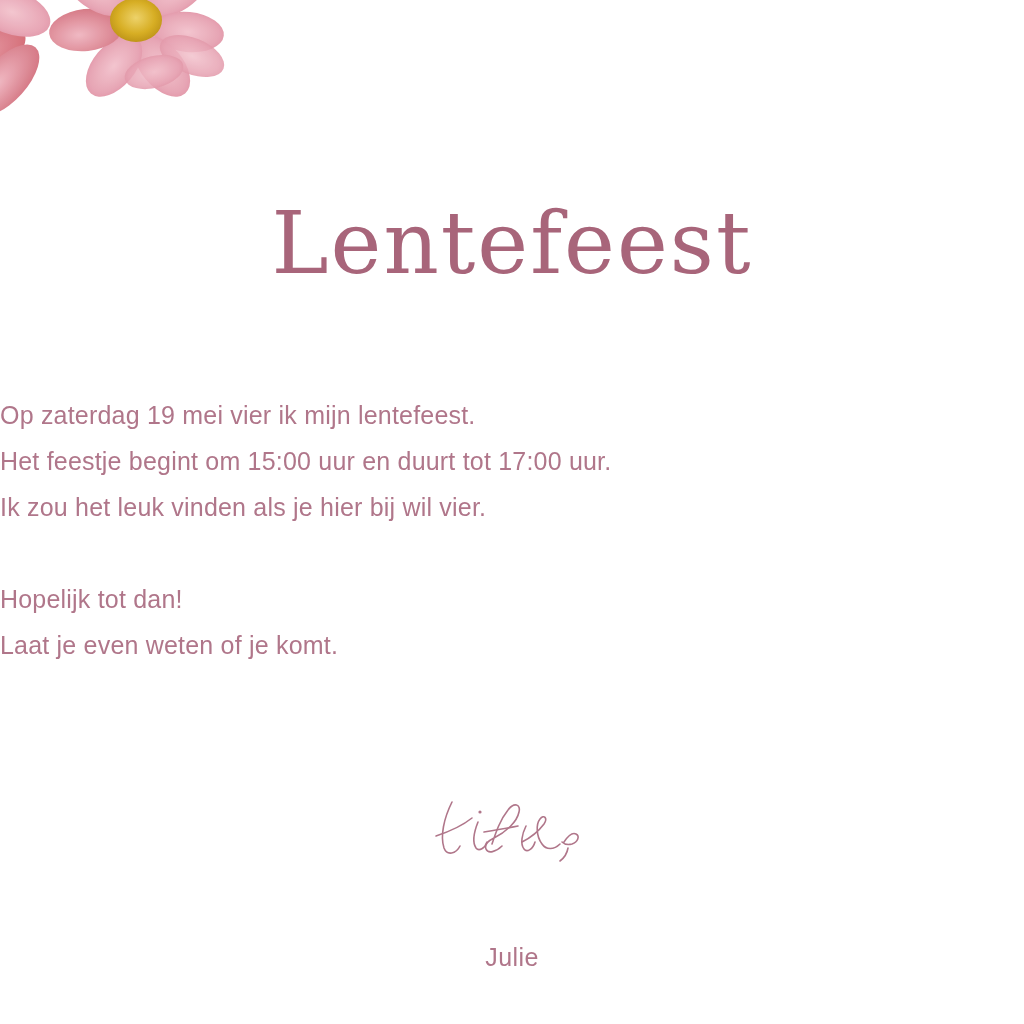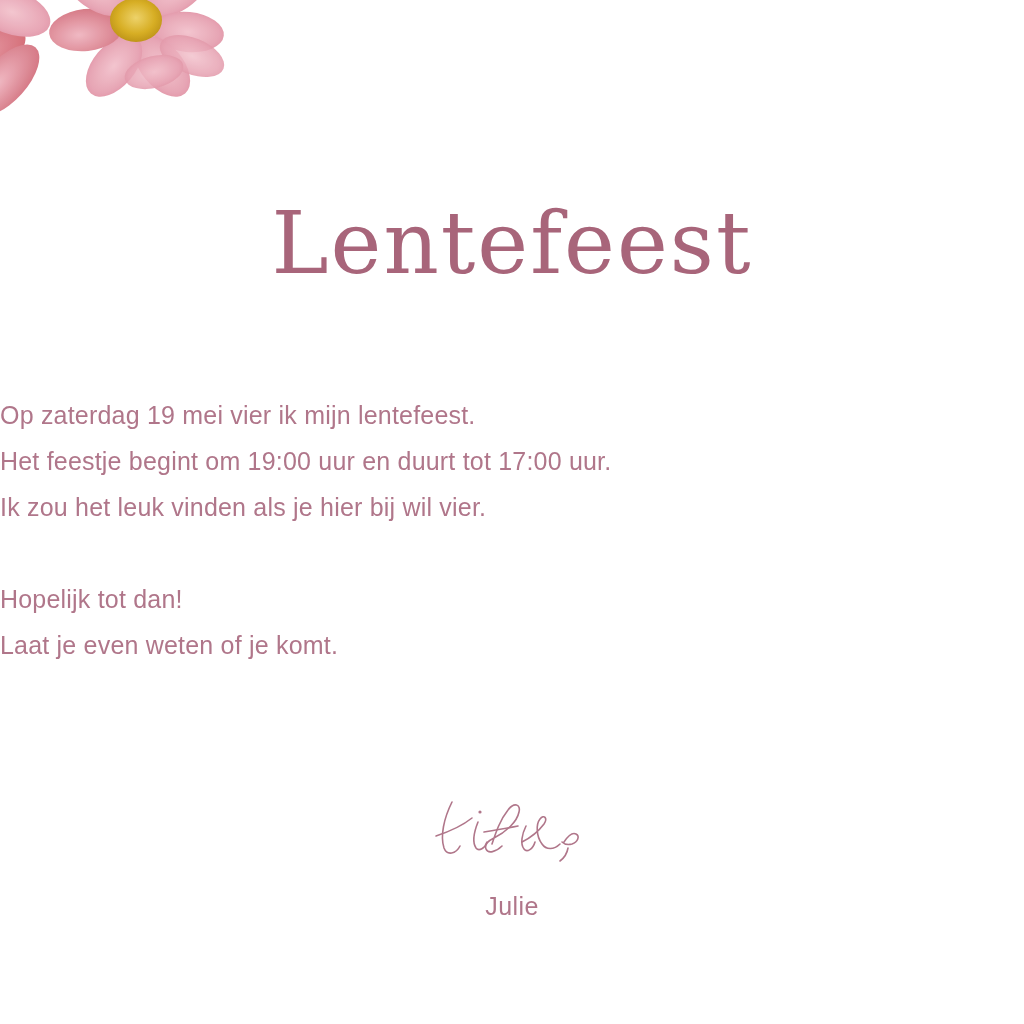--- a/index.html
+++ b/index.html
@@ -74,21 +74,21 @@
     left: 0;
     width: 1024px;
     text-align: center;
   }
   .signature svg {
     display: inline-block;
   }
 
   .sign-name {
     position: absolute;
-    top: 892px;
+    top: 943px;
     left: 0;
     width: 1024px;
     text-align: center;
     font-family: "Liberation Sans", sans-serif;
     font-size: 25px;
     color: #b0768a;
     letter-spacing: 0.4px;
   }
 </style>
 </head>
@@ -143,21 +143,21 @@
         <ellipse cx="252" cy="96" rx="34" ry="18" fill="url(#pet1)" transform="rotate(22 252 96)"></ellipse>
         <ellipse cx="214" cy="112" rx="30" ry="16" fill="url(#pet1)" transform="rotate(-14 214 112)"></ellipse>
       </g>
     </svg>
   </div>
 
   <div class="title">Lentefeest</div>
 
   <div class="body-block">
     <div class="body-line">Op zaterdag 19 mei vier ik mijn lentefeest.</div>
-    <div class="body-line">Het feestje begint om 19:00 uur en duurt tot 17:00 uur.</div>
+    <div class="body-line">Het feestje begint om 15:00 uur en duurt tot 17:00 uur.</div>
     <div class="body-line">Ik zou het leuk vinden als je hier bij wil vier.</div>
     <div class="body-gap"></div>
     <div class="body-line">Hopelijk tot dan!</div>
     <div class="body-line">Laat je even weten of je komt.</div>
   </div>
 
   <div class="signature">
     <svg width="180" height="80" viewBox="0 0 180 80" xmlns="http://www.w3.org/2000/svg" fill="none" stroke="#b0768a" stroke-width="1.6" stroke-linecap="round" stroke-linejoin="round">
       <path d="M30 10 C 22 26, 18 44, 22 56 C 25 64, 34 62, 38 54"></path>
       <path d="M14 44 C 26 40, 40 34, 50 26"></path>

